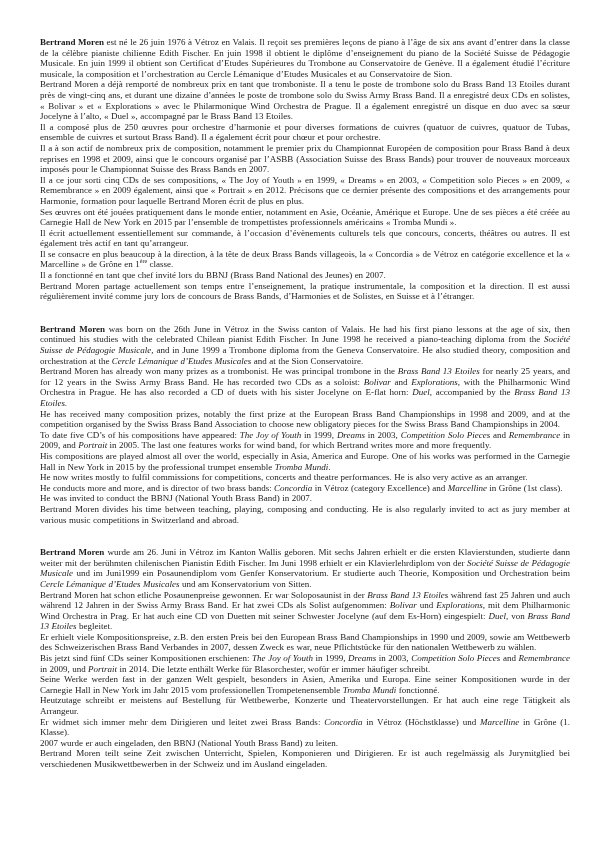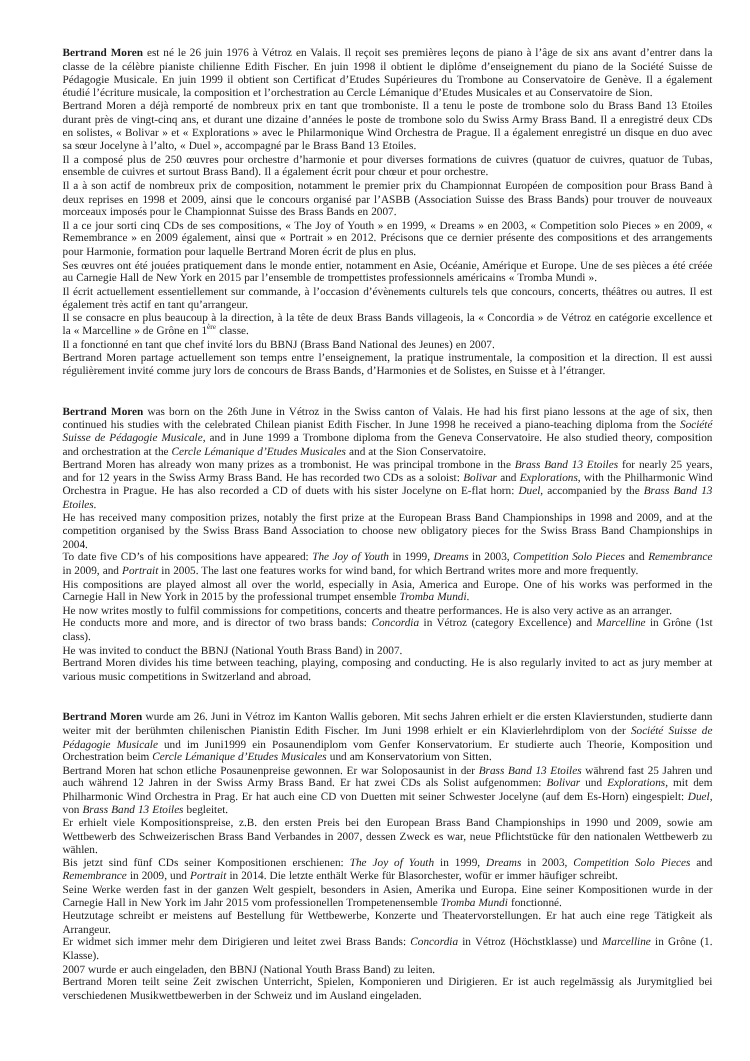--- a/index.html
+++ b/index.html
@@ -6,21 +6,21 @@
     margin: 0;
     padding: 0;
     background: #ffffff;
   }
   .page {
     position: relative;
     width: 600px;
     height: 849px;
     box-sizing: border-box;
     background: #ffffff;
-    padding: 37px 30px 0 50px;
+    padding: 37px 30px 0 40px;
     overflow: hidden;
     font-family: "Liberation Serif", "DejaVu Serif", serif;
     color: #1c1c1c;
   }
   .bio-section {
     margin: 0 0 22px 0;
   }
   .bio-section p {
     margin: 0;
     font-size: 9px;

